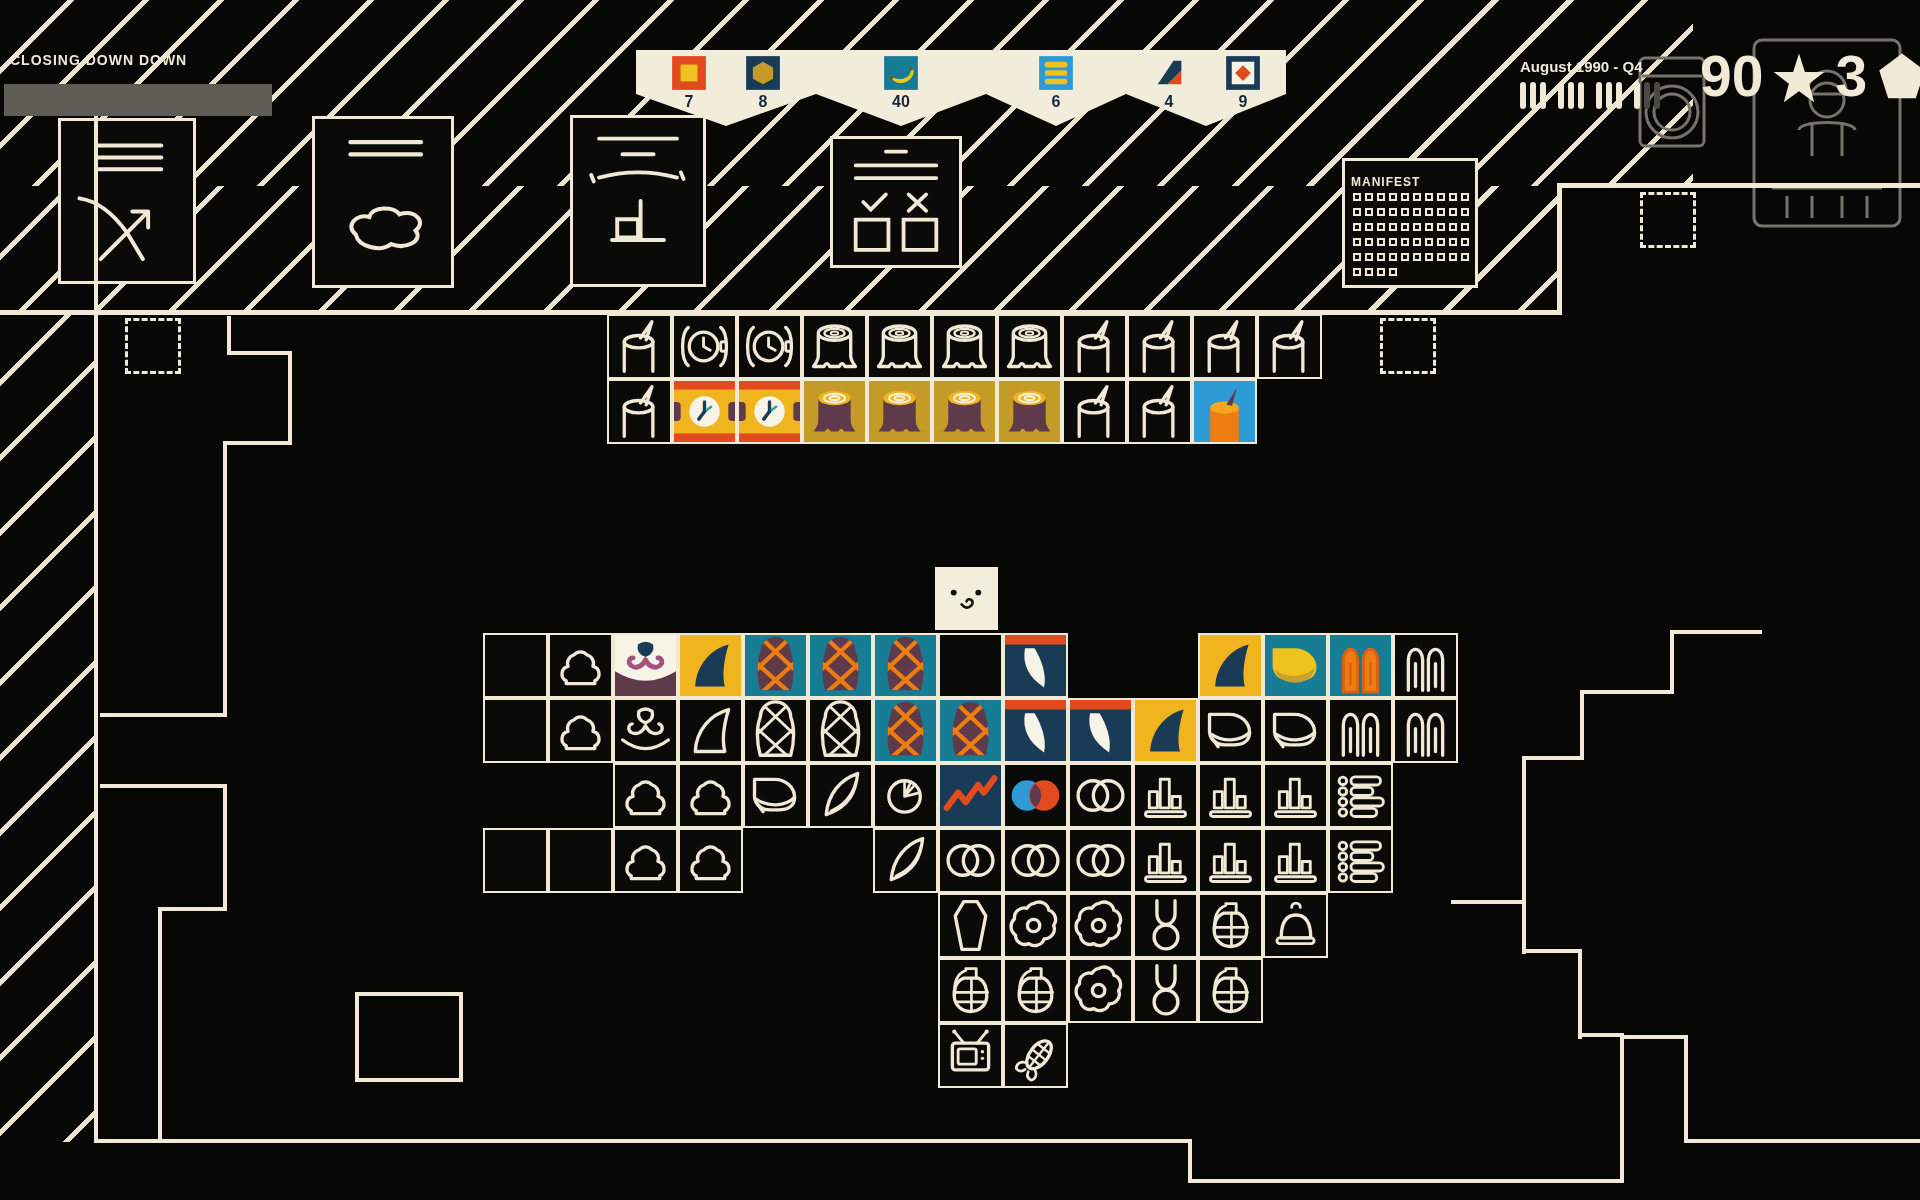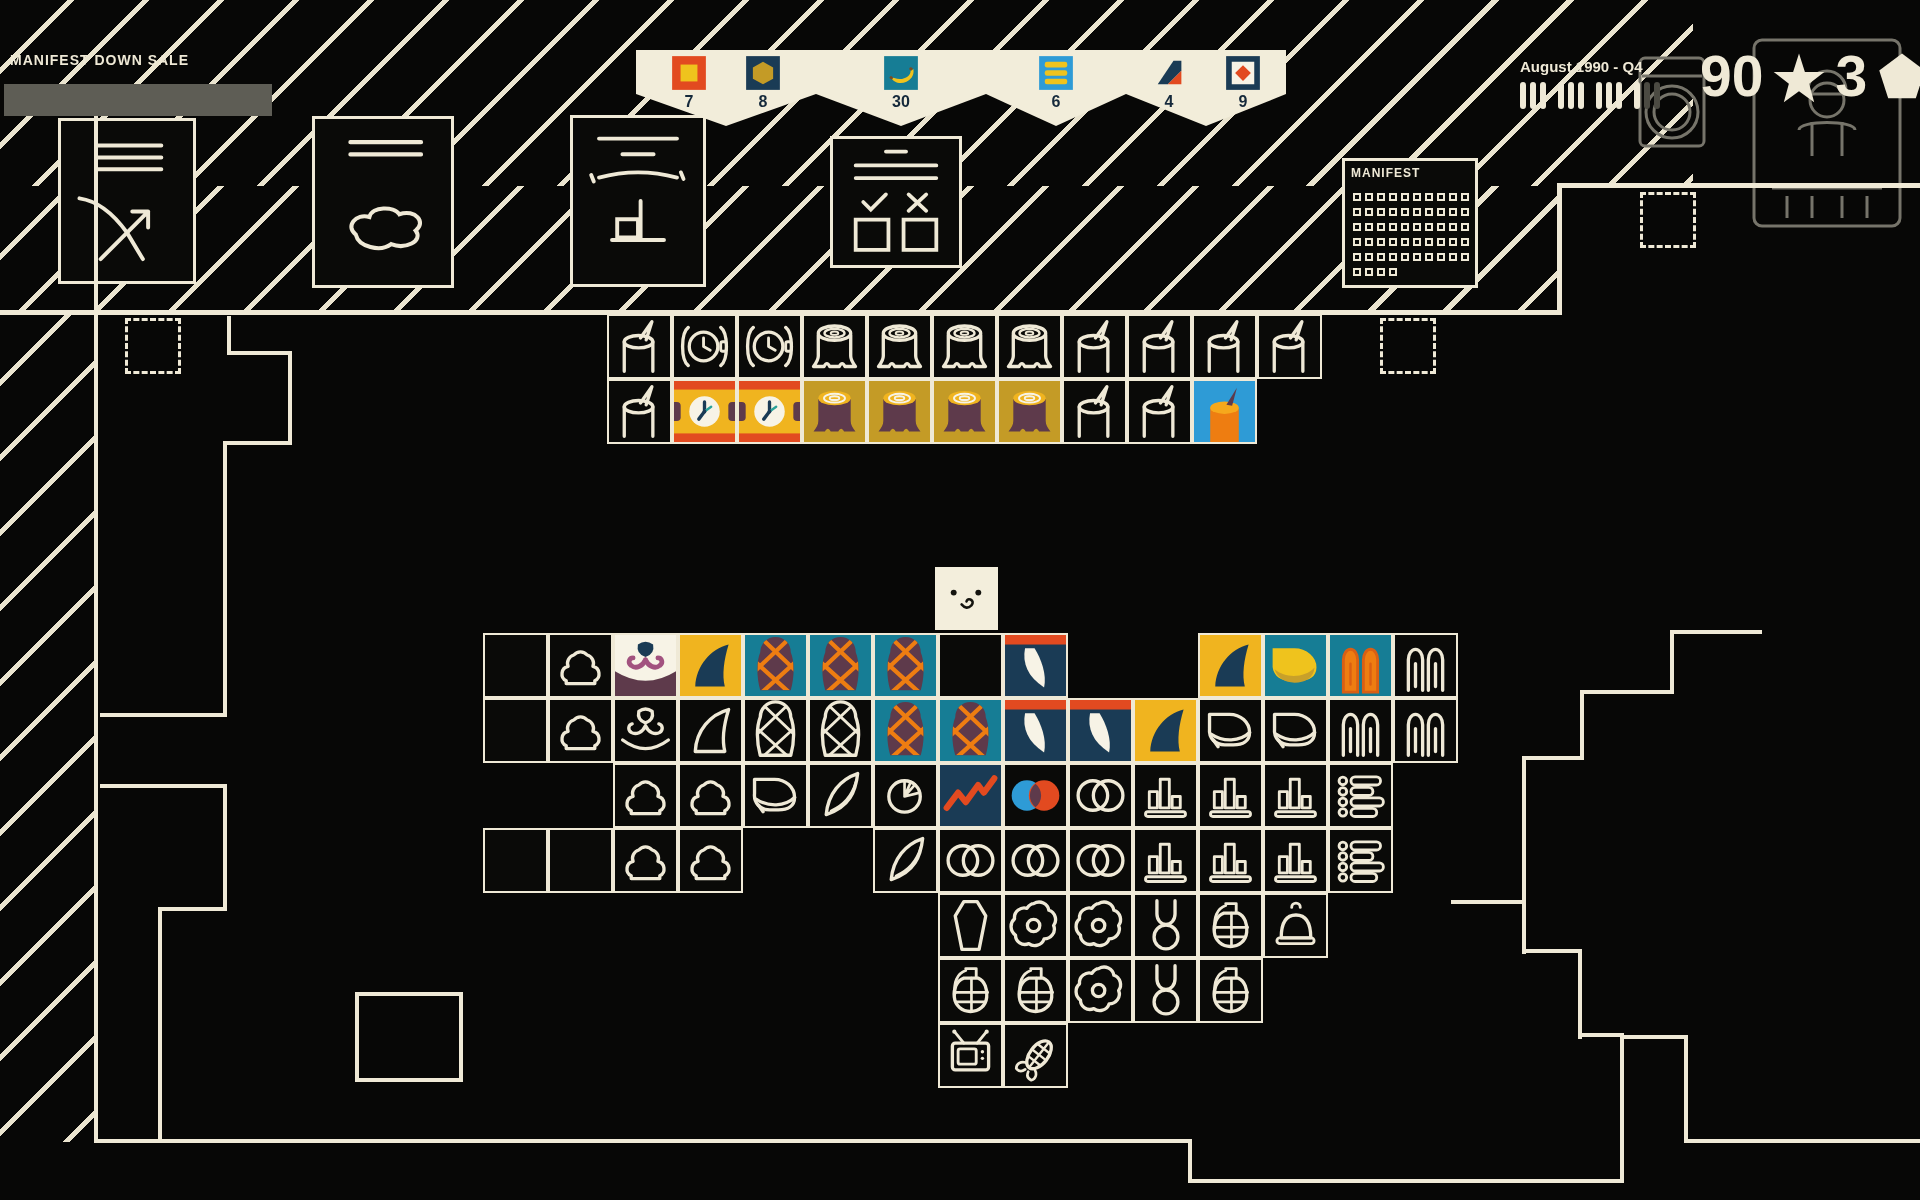--- a/index.html
+++ b/index.html
@@ -21,21 +21,21 @@
   .tabitem svg{width:36px;height:36px;display:block;}
   .tabcount{font-weight:bold;font-size:16px;color:#15293B;line-height:1;margin-top:3px;}
   #date-label{position:absolute;left:1520px;top:58px;color:#EFE9D6;font-size:15px;font-weight:bold;}
   #ticks{position:absolute;left:1520px;top:82px;width:140px;height:28px;}
   .tick{position:absolute;top:0;width:6px;height:27px;border-radius:3px;}
   #score{position:absolute;left:1700px;top:48px;display:flex;align-items:center;gap:9px;color:#EFE9D6;
          font-size:57px;font-weight:bold;line-height:1;}
   #score svg{display:block;}
   #manifest{position:absolute;left:1342px;top:158px;width:136px;height:130px;background:#0a0a08;
             border:3px solid #EFE9D6;box-sizing:border-box;}
-  #manifest-title{color:#EFE9D6;font-size:12px;font-weight:bold;letter-spacing:1px;margin:5px 0 0 6px;}
+  #manifest-title{color:#EFE9D6;font-size:12px;font-weight:bold;letter-spacing:1px;margin:14px 0 0 6px;}
   .msq{position:absolute;width:8px;height:8px;border:2px solid #EFE9D6;box-sizing:border-box;}
   #character{position:absolute;background:#F3EEDC;}
   #character svg{display:block;width:100%;height:100%;}
   .decor{position:absolute;}
   .decor svg{display:block;width:100%;height:100%;}
 </style>
 </head>
 <body>
 
 <div id="stage">
@@ -162,21 +162,21 @@
         <div class="msq" style="left:92px;top:92px"></div>
         <div class="msq" style="left:104px;top:92px"></div>
         <div class="msq" style="left:116px;top:92px"></div>
         <div class="msq" style="left:8px;top:107px"></div>
         <div class="msq" style="left:20px;top:107px"></div>
         <div class="msq" style="left:32px;top:107px"></div>
         <div class="msq" style="left:44px;top:107px"></div>
       </div>
   </div>
 
-  <div id="sale-label">MANIFEST DOWN SALE</div>
+  <div id="sale-label">CLOSING DOWN DOWN</div>
   <div id="sale-bar"></div>
 
   <div id="banner-root">
       <div class="banner" style="left:636px;top:50px;width:180px;height:76px">
         <div class="tabitem">
       <svg viewBox="0 0 64 64">
             <rect x="2" y="2" width="60" height="60" fill="#E24A20"></rect>
             <rect x="17" y="17" width="30" height="30" fill="#EFC31D"></rect>
           </svg>
       <div class="tabcount">7</div>
@@ -190,21 +190,21 @@
         </div>
       </div>
       <div class="banner" style="left:816px;top:50px;width:170px;height:76px">
         <div class="tabitem">
       <svg viewBox="0 0 64 64">
             <rect x="2" y="2" width="60" height="60" fill="#167D95"></rect>
             <path d="M14 40 C20 52 40 54 51 40 C54 36 55 30 54 25 l-5 3 c1 9 -13 19 -29 13 z" fill="#EFC31D"></path>
             <rect x="47" y="22" width="6" height="5" rx="2" fill="#7A4B22" transform="rotate(20 50 24)"></rect>
             <rect x="12" y="38" width="6" height="5" rx="2" fill="#7A4B22" transform="rotate(35 15 40)"></rect>
           </svg>
-      <div class="tabcount">30</div>
+      <div class="tabcount">40</div>
         </div>
       </div>
       <div class="banner" style="left:986px;top:50px;width:140px;height:76px">
         <div class="tabitem">
       <svg viewBox="0 0 64 64">
             <rect x="2" y="2" width="60" height="60" fill="#2E9BD6"></rect>
             <rect x="12" y="12" width="40" height="10" rx="4" fill="#EFC31D"></rect>
             <rect x="12" y="27" width="40" height="10" rx="4" fill="#EFC31D"></rect>
             <rect x="12" y="42" width="40" height="10" rx="4" fill="#EFC31D"></rect>
           </svg>

